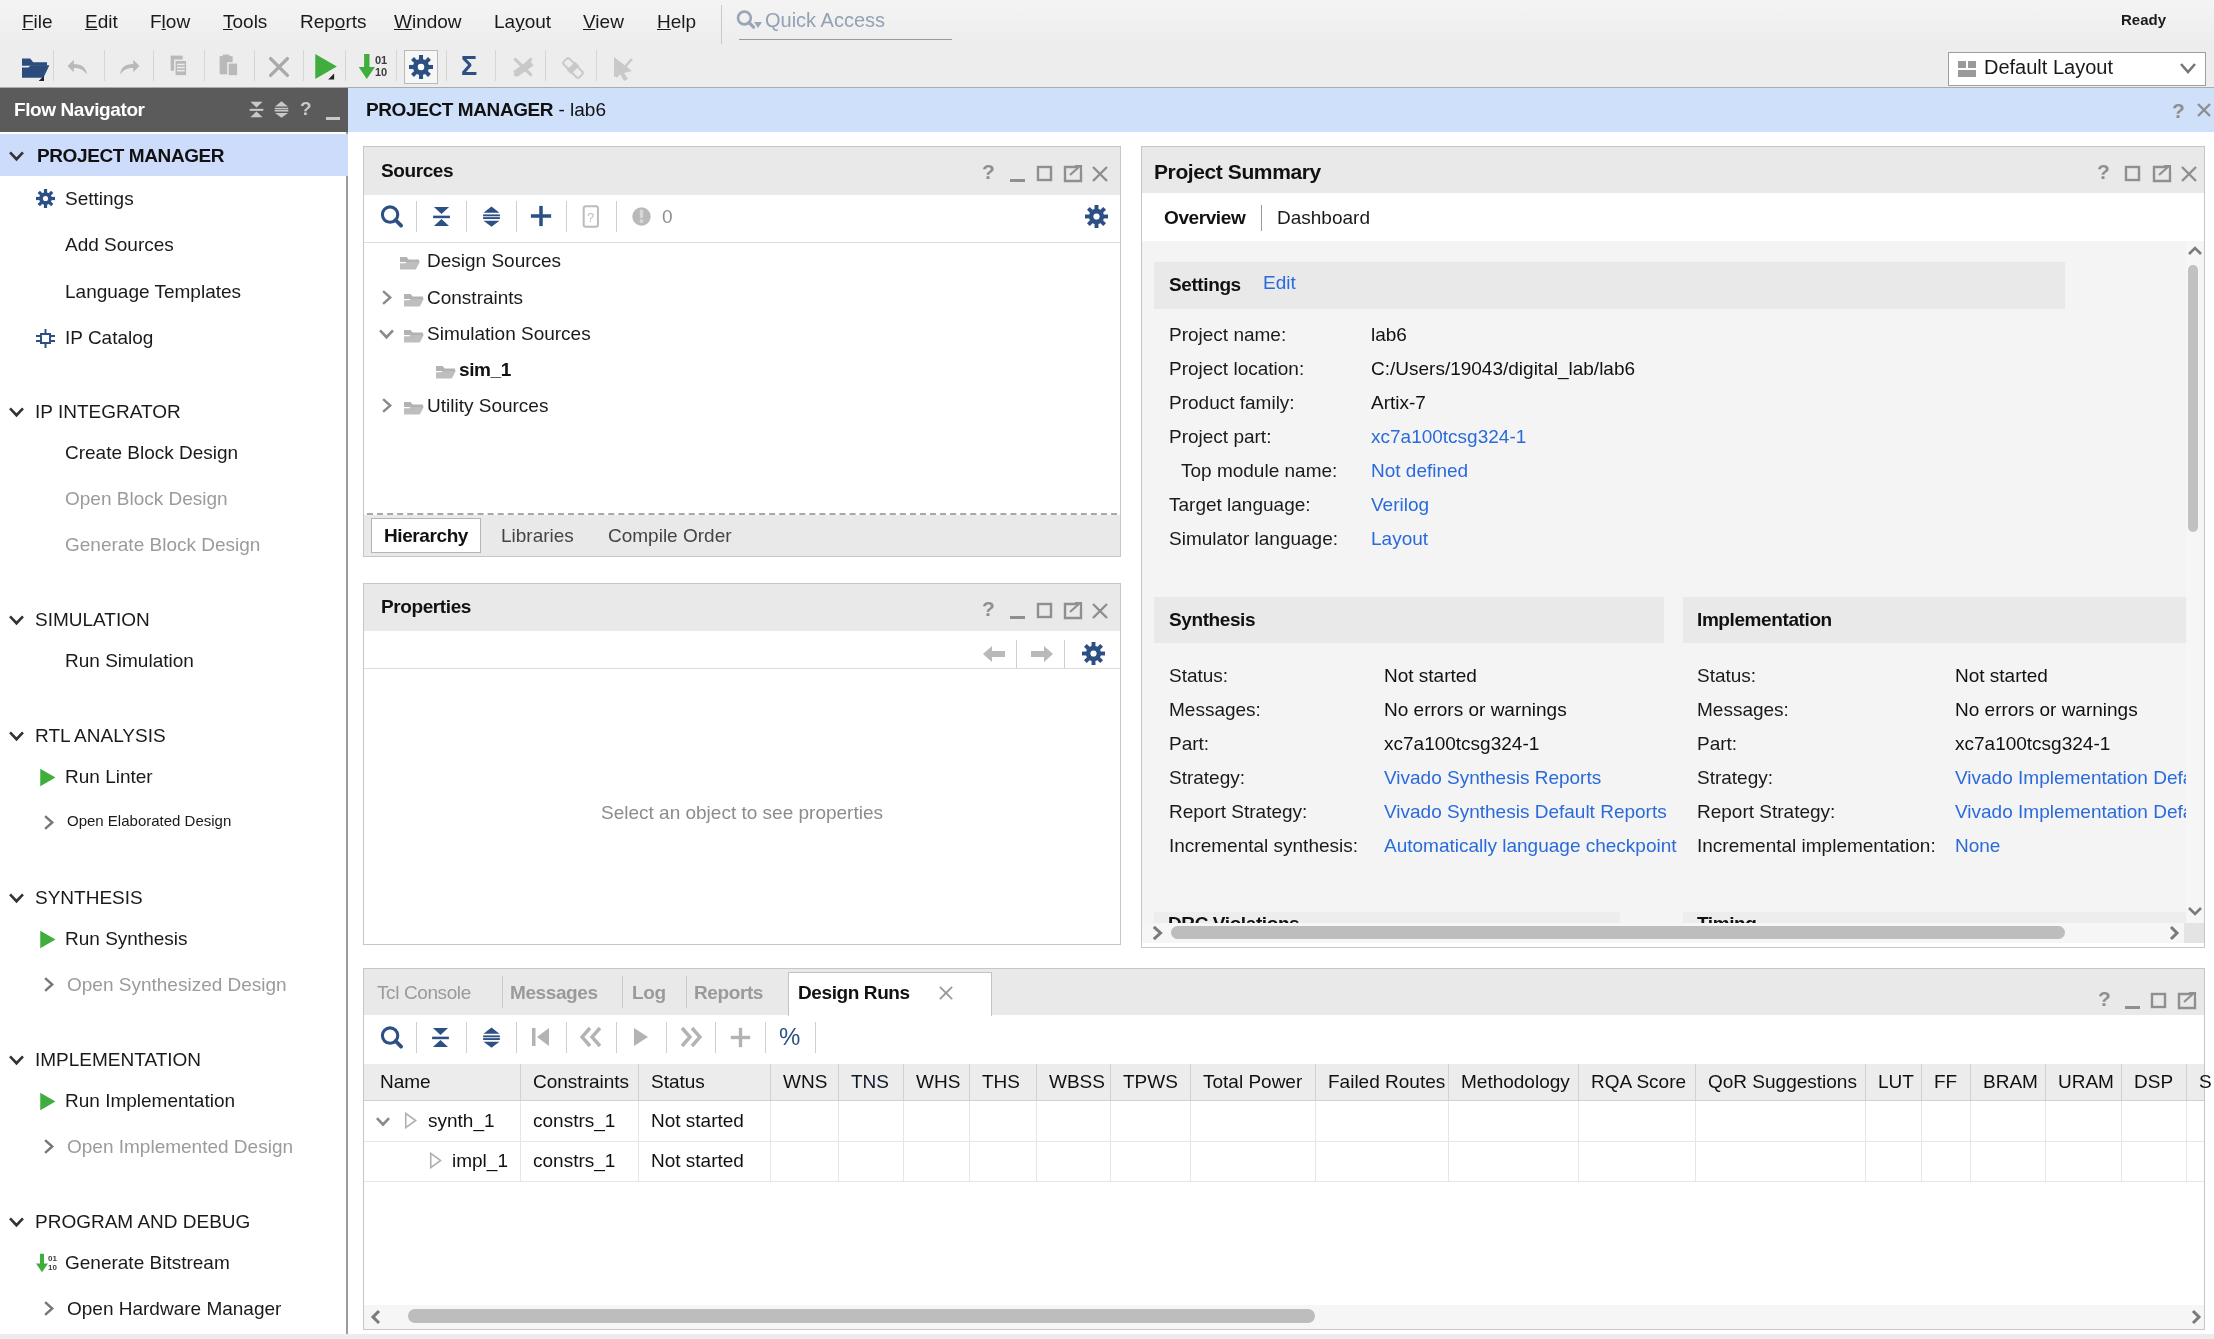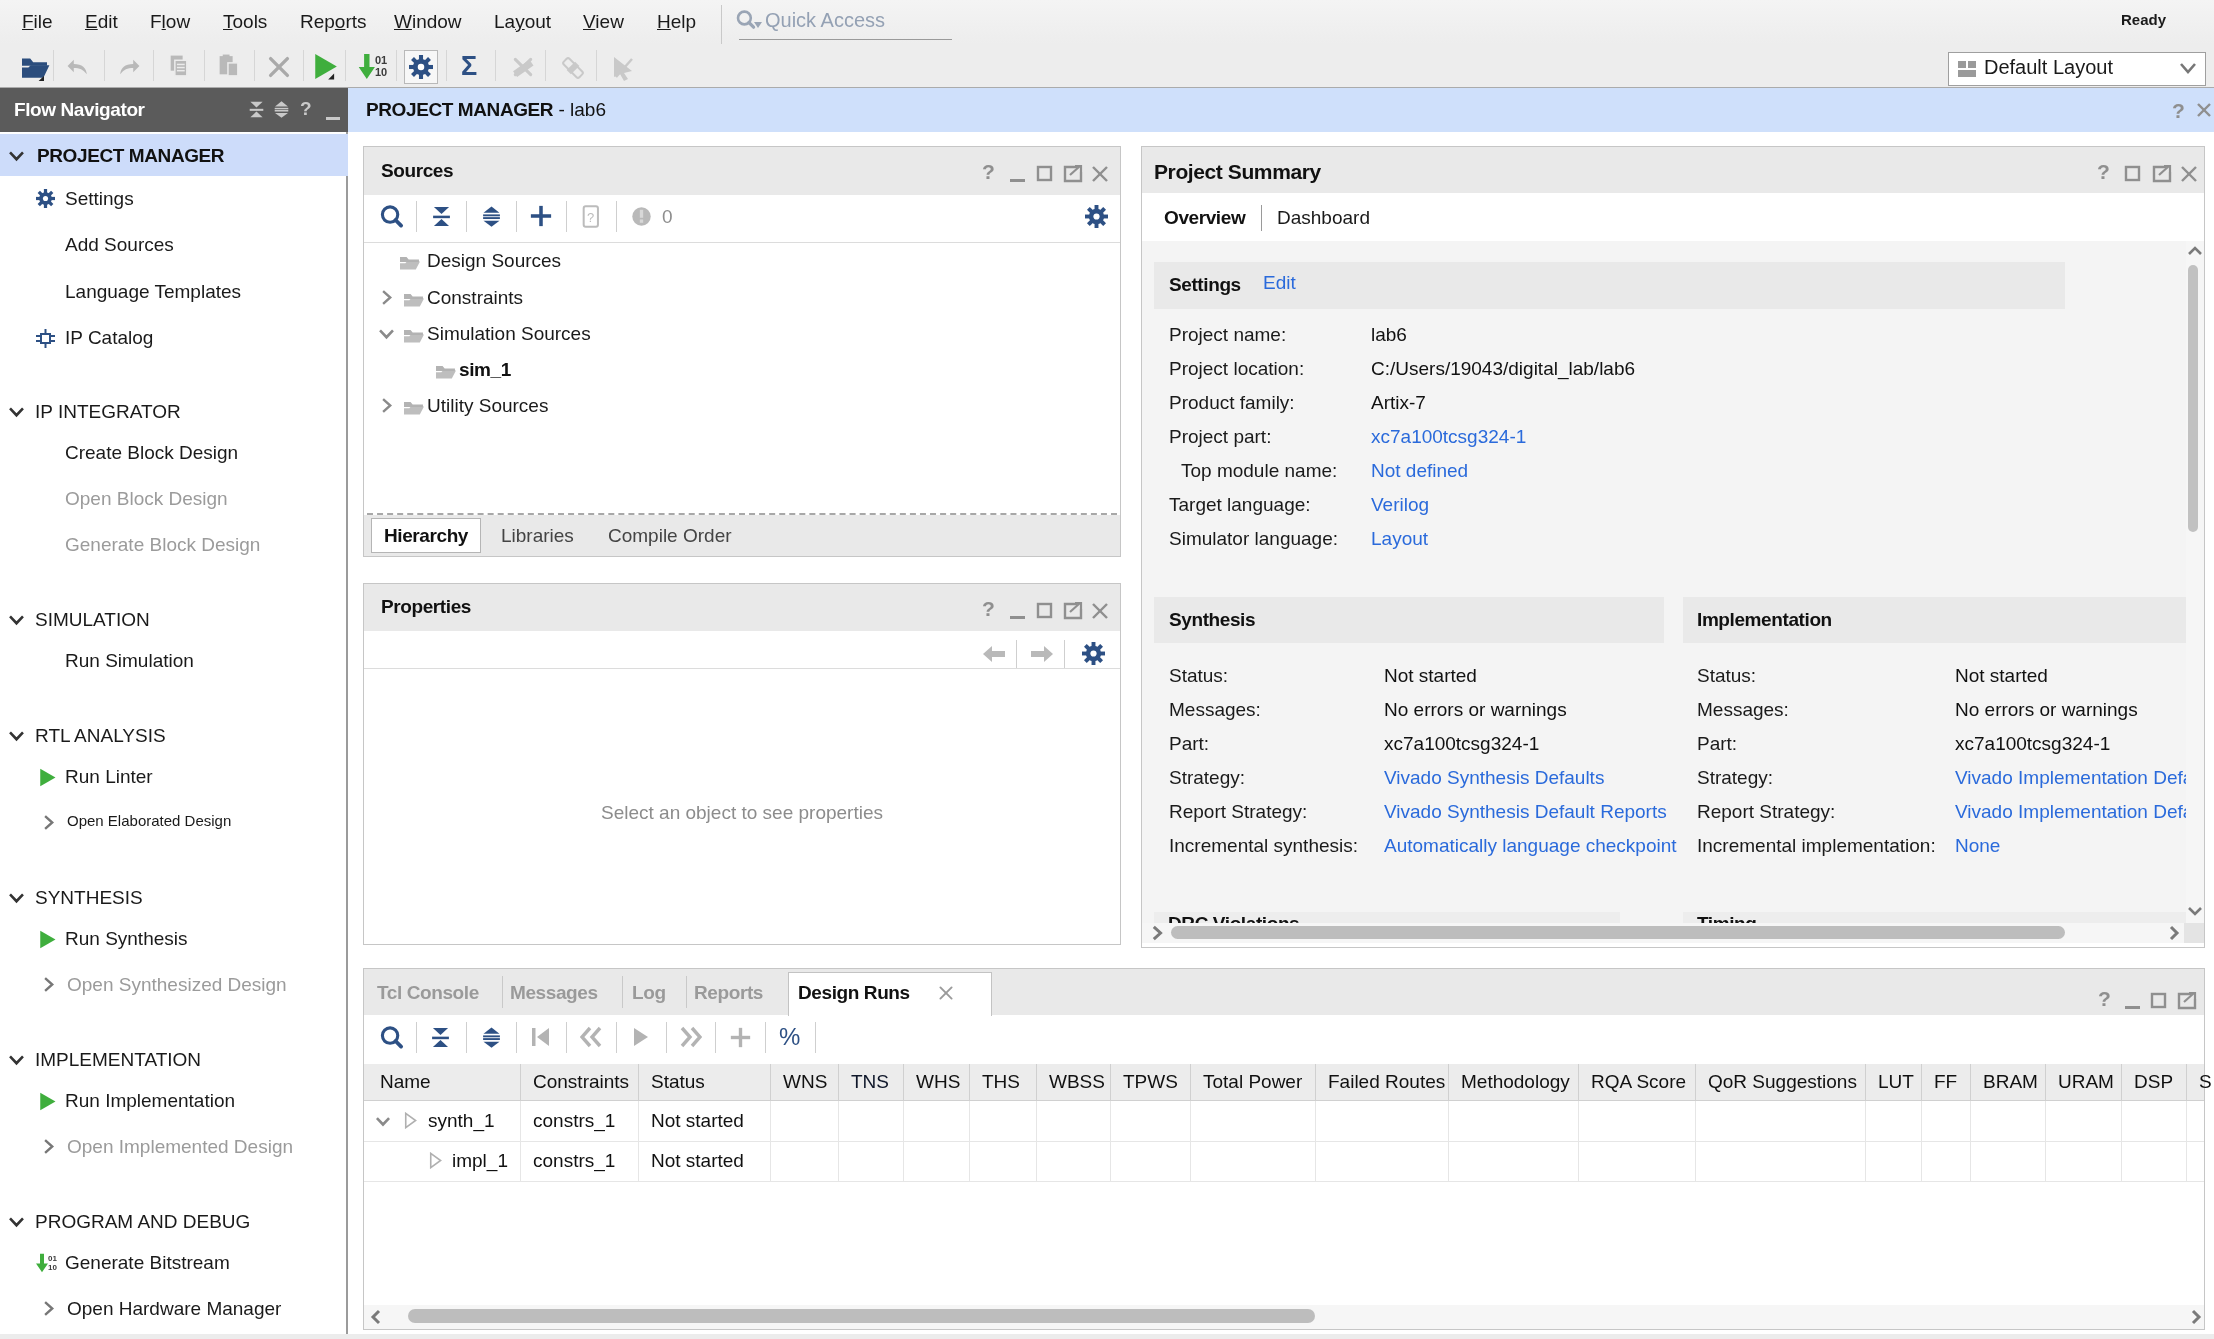--- a/index.html
+++ b/index.html
@@ -448,21 +448,21 @@
 <span style="position:absolute;left:1955px;top:665px;font-size:19px;color:#111;font-weight:normal;white-space:nowrap;">Not started</span>
 <span style="position:absolute;left:1169px;top:699px;font-size:19px;color:#1a1a1a;font-weight:normal;white-space:nowrap;">Messages:</span>
 <span style="position:absolute;left:1384px;top:699px;font-size:19px;color:#111;font-weight:normal;white-space:nowrap;">No errors or warnings</span>
 <span style="position:absolute;left:1697px;top:699px;font-size:19px;color:#1a1a1a;font-weight:normal;white-space:nowrap;">Messages:</span>
 <span style="position:absolute;left:1955px;top:699px;font-size:19px;color:#111;font-weight:normal;white-space:nowrap;">No errors or warnings</span>
 <span style="position:absolute;left:1169px;top:733px;font-size:19px;color:#1a1a1a;font-weight:normal;white-space:nowrap;">Part:</span>
 <span style="position:absolute;left:1384px;top:733px;font-size:19px;color:#111;font-weight:normal;white-space:nowrap;">xc7a100tcsg324-1</span>
 <span style="position:absolute;left:1697px;top:733px;font-size:19px;color:#1a1a1a;font-weight:normal;white-space:nowrap;">Part:</span>
 <span style="position:absolute;left:1955px;top:733px;font-size:19px;color:#111;font-weight:normal;white-space:nowrap;">xc7a100tcsg324-1</span>
 <span style="position:absolute;left:1169px;top:767px;font-size:19px;color:#1a1a1a;font-weight:normal;white-space:nowrap;">Strategy:</span>
-<span style="position:absolute;left:1384px;top:767px;font-size:19px;color:#2a6adb;font-weight:normal;white-space:nowrap;">Vivado Synthesis Defaults</span>
+<span style="position:absolute;left:1384px;top:767px;font-size:19px;color:#2a6adb;font-weight:normal;white-space:nowrap;">Vivado Synthesis Reports</span>
 <span style="position:absolute;left:1697px;top:767px;font-size:19px;color:#1a1a1a;font-weight:normal;white-space:nowrap;">Strategy:</span>
 <div class="abs" style="left:1955px;top:767px;width:231px;height:24px;overflow:hidden">
     <span style="position:absolute;left:0;top:0;font-size:19px;color:#2a6adb;white-space:nowrap">Vivado Implementation Defaults</span>
   </div>
 <span style="position:absolute;left:1169px;top:801px;font-size:19px;color:#1a1a1a;font-weight:normal;white-space:nowrap;">Report Strategy:</span>
 <span style="position:absolute;left:1384px;top:801px;font-size:19px;color:#2a6adb;font-weight:normal;white-space:nowrap;">Vivado Synthesis Default Reports</span>
 <span style="position:absolute;left:1697px;top:801px;font-size:19px;color:#1a1a1a;font-weight:normal;white-space:nowrap;">Report Strategy:</span>
 <div class="abs" style="left:1955px;top:801px;width:231px;height:24px;overflow:hidden">
     <span style="position:absolute;left:0;top:0;font-size:19px;color:#2a6adb;white-space:nowrap">Vivado Implementation Default Reports</span>
   </div>
@@ -488,21 +488,21 @@
 <div class="abs" style="left:2186px;top:241px;width:18px;height:682px;background:#f6f6f6"></div>
 <svg style="position:absolute;left:2188px;top:245px" width="14" height="12" viewBox="0 0 14 12">
     <polyline points="1,9 7,3 13,9" fill="none" stroke="#7a7a7a" stroke-width="2.6"></polyline>
   </svg>
 <div class="abs" style="left:2188px;top:265px;width:10px;height:267px;background:#c1c1c1;border-radius:5px"></div>
 <svg style="position:absolute;left:2188px;top:905px" width="14" height="12" viewBox="0 0 14 12">
     <polyline points="1,3 7,9 13,3" fill="none" stroke="#7a7a7a" stroke-width="2.6"></polyline>
   </svg>
 <div class="abs" style="left:363px;top:968px;width:1842px;height:362px;background:#fff;border:1px solid #c6c6c6"></div>
 <div class="abs" style="left:364px;top:969px;width:1840px;height:46px;background:#e9e9e9"></div>
-<span style="position:absolute;left:377px;top:982px;font-size:19px;color:#9a9a9a;font-weight:bold;letter-spacing:-0.4px;white-space:nowrap;">Tcl Console</span>
+<span style="position:absolute;left:377px;top:982px;font-size:19px;color:#9a9a9a;font-weight:normal;letter-spacing:-0.4px;white-space:nowrap;">Tcl Console</span>
 <div style="position:absolute;left:502px;top:976px;width:1px;height:32px;background:#c9c9c9"></div>
 <span style="position:absolute;left:510px;top:982px;font-size:19px;color:#9a9a9a;font-weight:bold;letter-spacing:-0.4px;white-space:nowrap;">Messages</span>
 <div style="position:absolute;left:622px;top:976px;width:1px;height:32px;background:#c9c9c9"></div>
 <span style="position:absolute;left:632px;top:982px;font-size:19px;color:#9a9a9a;font-weight:bold;letter-spacing:-0.4px;white-space:nowrap;">Log</span>
 <div style="position:absolute;left:686px;top:976px;width:1px;height:32px;background:#c9c9c9"></div>
 <span style="position:absolute;left:694px;top:982px;font-size:19px;color:#9a9a9a;font-weight:bold;letter-spacing:-0.4px;white-space:nowrap;">Reports</span>
 <div class="abs" style="left:788px;top:972px;width:204px;height:44px;background:#fff;border:1px solid #c3c3c3;border-bottom:none"></div>
 <span style="position:absolute;left:798px;top:982px;font-size:19px;color:#111;font-weight:bold;letter-spacing:-0.4px;white-space:nowrap;">Design Runs</span>
 <svg style="position:absolute;left:938px;top:985px" width="16" height="16" viewBox="0 0 16 16">
     <g stroke="#9a9a9a" stroke-width="1.92" stroke-linecap="round">

